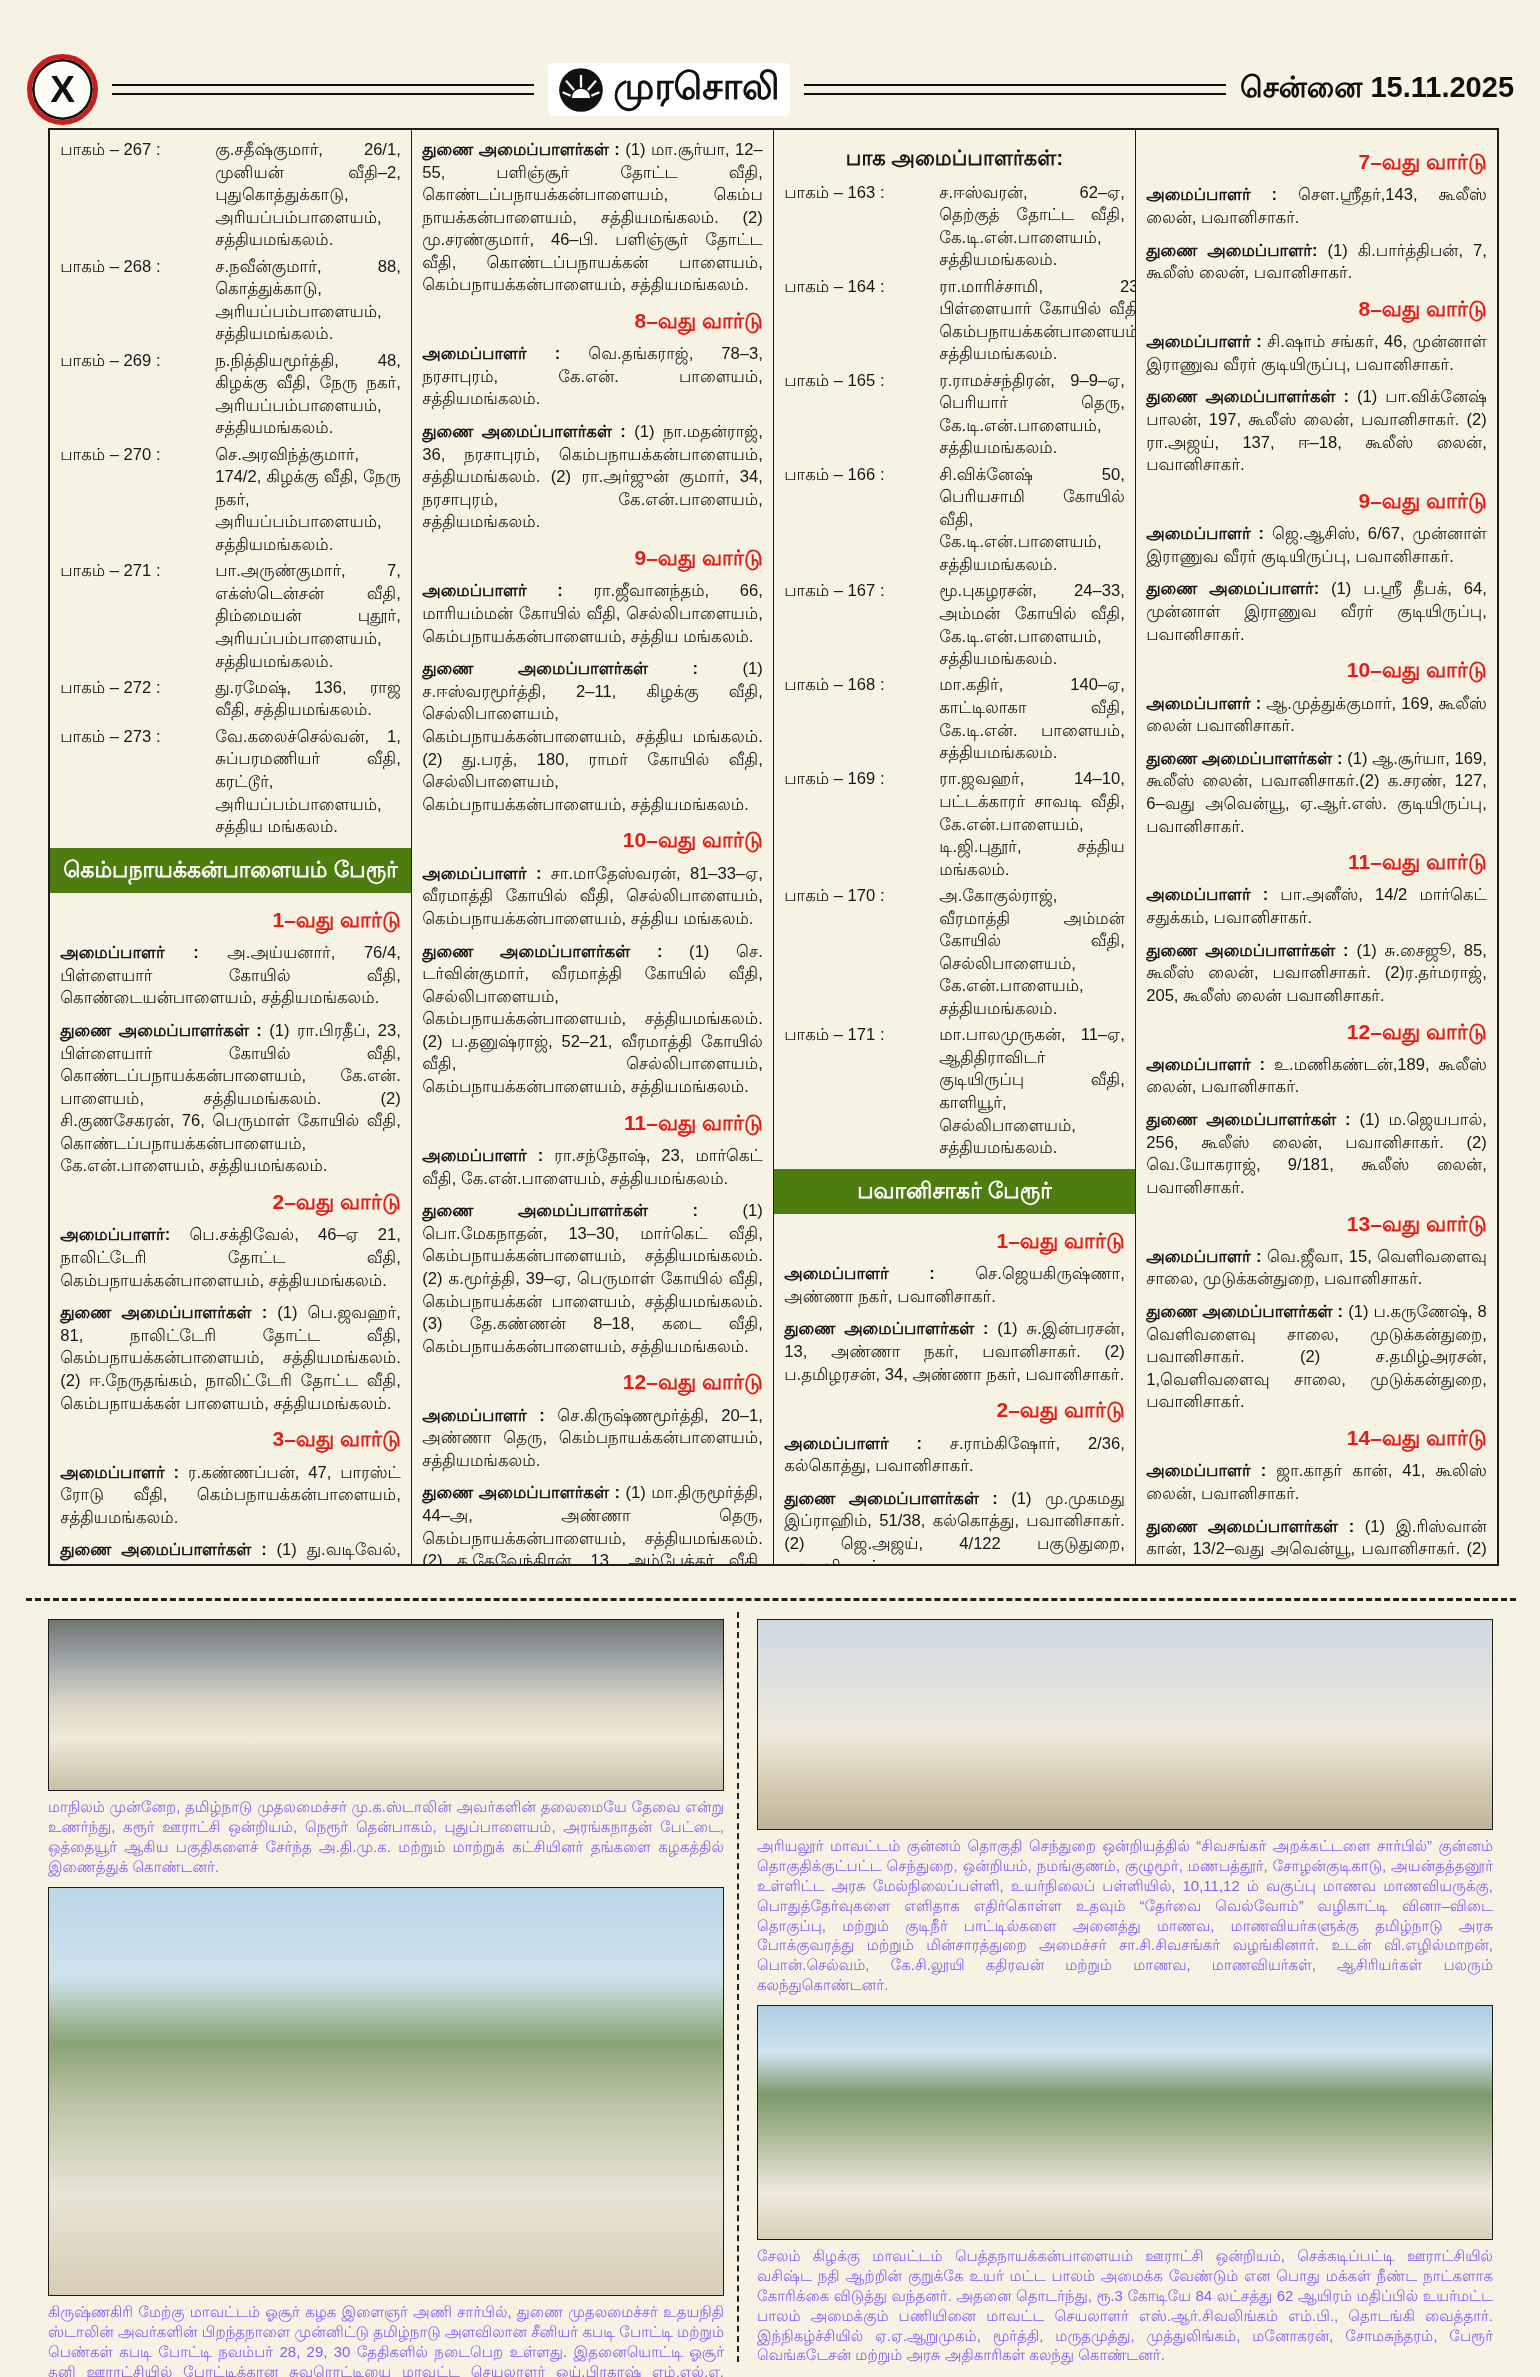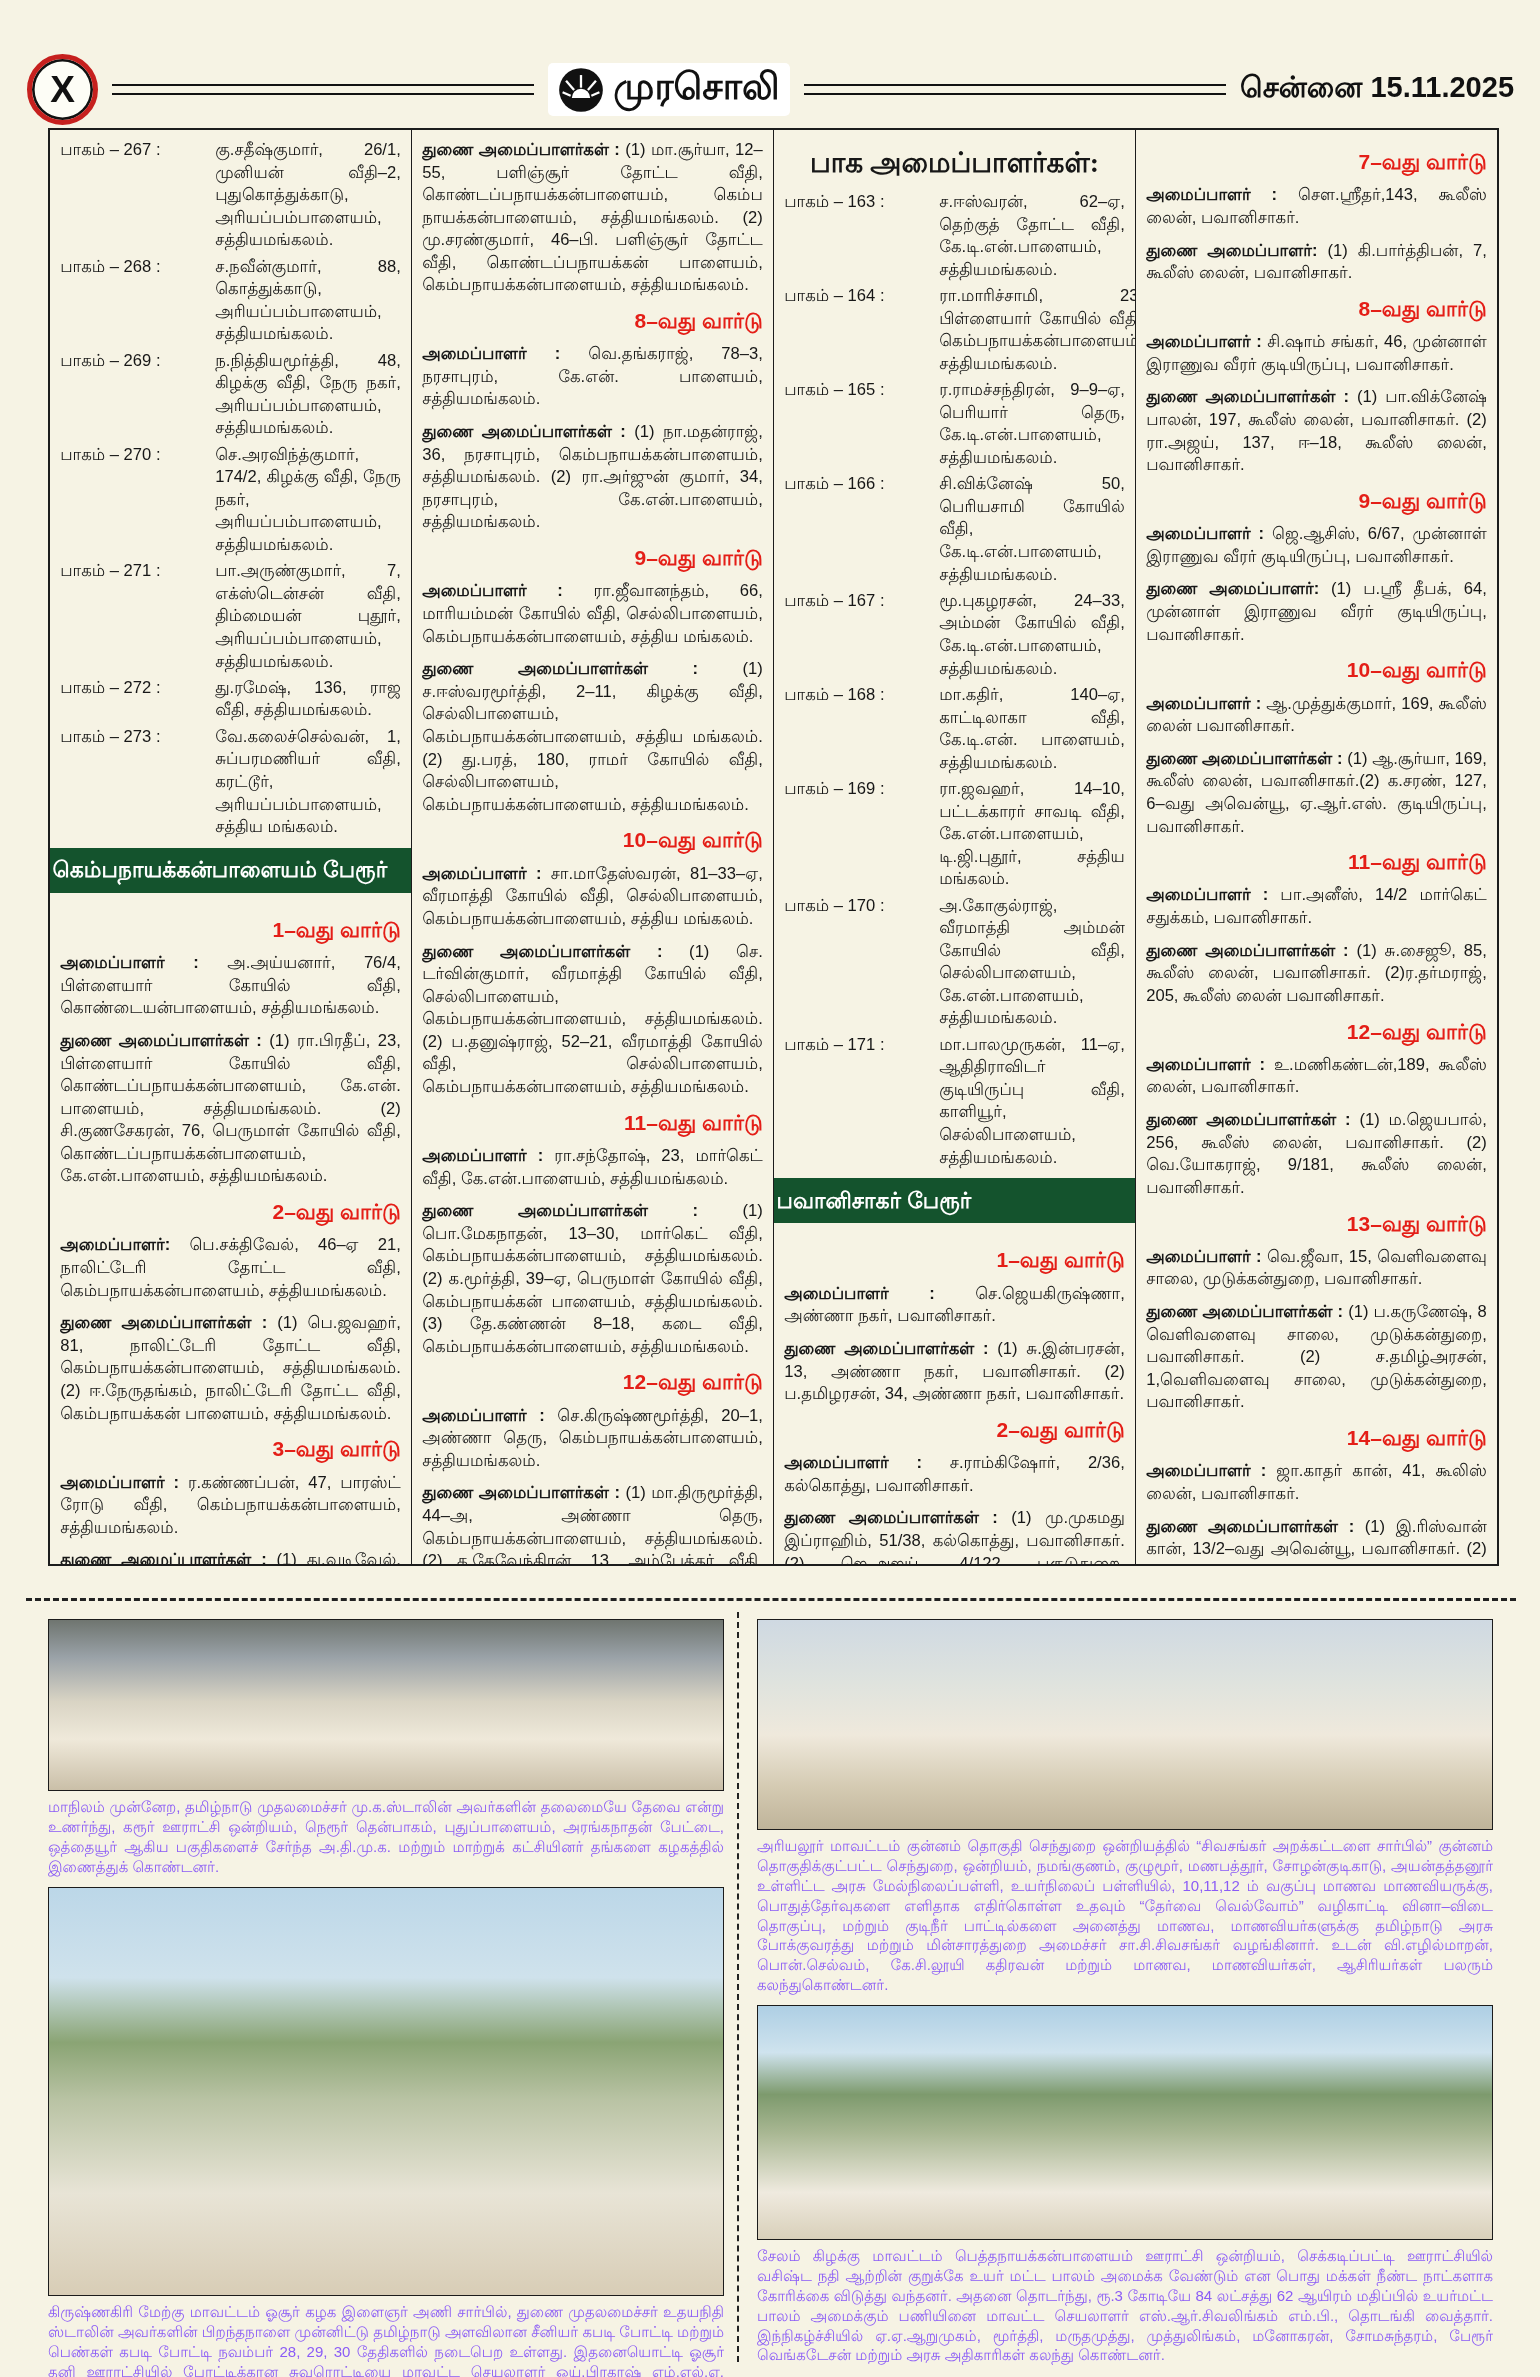--- a/index.html
+++ b/index.html
@@ -18,24 +18,24 @@
   .dateline{flex:0 0 auto;font-size:29px;font-weight:bold;color:#111;white-space:nowrap;}
 
   
   .mainbox{position:absolute;left:48px;top:128px;width:1447px;height:1434px;border:2.6px solid #1c1c1c;
            background:#f6f3e4;display:flex;}
   .col{flex:1 1 0;padding:9px 10.2px 6.4px;overflow:hidden;font-size:16.6px;line-height:1.36;}
   .col + .col{border-left:1.9px solid #1c1c1c;}
 
   .block{margin:0 0 3.8px;}
   .block > *{display:none;}
-  .block.banner .b-banner{display:block;background:#14532d;color:#fff;font-weight:bold;
-        font-size:22px;padding:7.7px 2.6px;margin:9px -10.2px 23px;}
+  .block.banner .b-banner{display:block;background:#4d7c0f;color:#fff;font-weight:bold;text-align:center;
+        font-size:22px;padding:7.7px 2.6px;margin:9px -10.2px 13px;}
   .block.ward .b-ward{display:block;text-align:right;color:#e41e17;font-weight:bold;font-size:21px;margin:9px 0 7.7px;}
-  .block.head .b-head{display:block;text-align:center;font-weight:bold;font-size:28px;margin:5.1px 0 9px;font-family:Liberation Serif, serif;}
+  .block.head .b-head{display:block;text-align:center;font-weight:bold;font-size:21px;margin:5.1px 0 9px;}
   .block.entry .b-entry{display:block;margin:0 0 10.2px;text-align:justify;}
   .b-entry .lead{font-weight:bold;}
   .block.pagam .b-list{display:block;margin:0 0 6.4px;}
   .prow{display:flex;gap:24px;margin:0 0 3.8px;}
   .pnum{flex:0 0 131px;white-space:nowrap;}
   .ptext{flex:1 1 auto;text-align:justify;}
 
   .pagebadge{position:absolute;left:1560px;top:1556px;width:37px;height:37px;border-radius:50%;background:#111;
         color:#fff;display:flex;align-items:center;justify-content:center;font-size:22px;font-weight:bold;
         border:2.6px solid #f6f3e4;}

